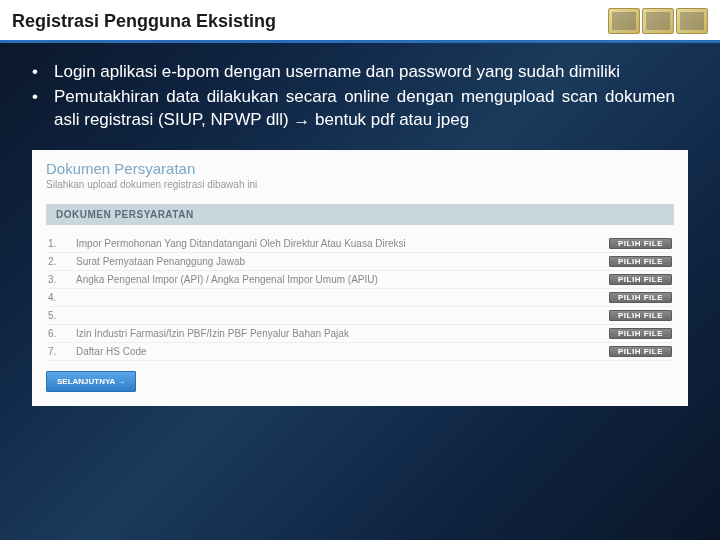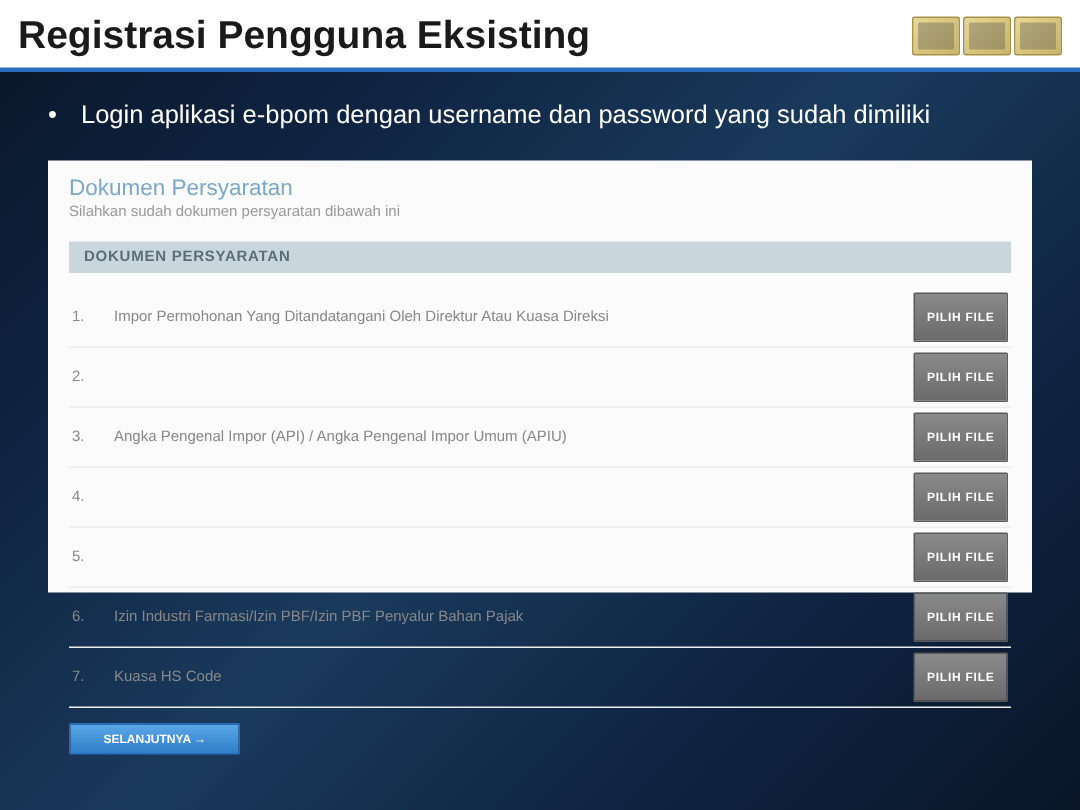--- a/index.html
+++ b/index.html
@@ -13,21 +13,21 @@
   }
   .title-wrap {
     background: #ffffff;
     padding: 8px 12px 6px 12px;
     border-bottom: 3px solid #2a6db8;
     display: flex;
     align-items: center;
     justify-content: space-between;
   }
   .title {
-    font-size: 26px;
+    font-size: 18px;
     font-weight: bold;
     color: #1a1a1a;
   }
   .title-deco {
     display: flex;
     gap: 2px;
   }
   .deco-box {
     width: 32px;
     height: 26px;
@@ -63,21 +63,21 @@
     display: inline-block;
     width: 22px;
     text-indent: 0;
   }
   .panel {
     margin: 10px 32px 0 32px;
     background: #fbfbfb;
     padding: 10px 14px 12px 14px;
     font-family: Arial, sans-serif;
     color: #555;
-    height: 288px;
+    height: 256px;
   }
   .panel-title {
     font-size: 15px;
     color: #7aa8c8;
     margin-bottom: 2px;
   }
   .panel-sub {
     font-size: 10px;
     color: #999;
     margin-bottom: 14px;
@@ -101,69 +101,71 @@
     color: #888;
   }
   .doc-left { display: flex; gap: 14px; }
   .doc-num { width: 14px; }
   .pilih-btn {
     background: linear-gradient(#8a8a8a, #6a6a6a);
     color: #fff;
     font-size: 8px;
     font-weight: bold;
     letter-spacing: 0.5px;
-    padding: 11px 8px;
+    padding: 0 8px;
     border-radius: 1px;
     border: 1px solid #5a5a5a;
   }
   .next-btn {
     display: inline-block;
     margin-top: 10px;
     background: linear-gradient(#5aa7e8, #2f7ec8);
     color: #fff;
     font-size: 8px;
     font-weight: bold;
-    padding: 5px 22px;
+    padding: 5px 10px;
     border-radius: 1px;
     border: 1px solid #2a6db8;
   }
 </style>
 </head>
 <body>
 
 <div class="title-wrap">
   <div class="title">Registrasi Pengguna Eksisting</div>
   <div class="title-deco">
     <div class="deco-box"></div>
     <div class="deco-box"></div>
     <div class="deco-box"></div>
   </div>
 </div>
 
 <div class="content">
   <ul class="bullets">
     <li>Login aplikasi e-bpom dengan username dan password yang sudah dimiliki</li>
+    <li>Pemutakhiran data dilakukan secara online dengan mengupload scan dokumen  asli registrasi (SIUP, NPWP dll) → bentuk pdf atau jpeg</li>
   </ul>
 </div>
 
 <div class="panel">
   <div class="panel-title">Dokumen Persyaratan</div>
-  <div class="panel-sub">Silahkan sudah dokumen persyaratan dibawah ini</div>
+  <div class="panel-sub">Silahkan upload dokumen registrasi dibawah ini</div>
   <div class="section-bar">DOKUMEN PERSYARATAN</div>
 
   <div class="doc-row">
     <div class="doc-left">
       <span class="doc-num">1.</span>
       <span>Impor Permohonan Yang Ditandatangani Oleh Direktur Atau Kuasa Direksi</span>
     </div>
     <span class="pilih-btn">PILIH FILE</span>
   </div>
   <div class="doc-row">
     <div class="doc-left">
       <span class="doc-num">2.</span>
+      <span>Surat Pernyataan Penanggung Jawab</span>
     </div>
     <span class="pilih-btn">PILIH FILE</span>
   </div>
   <div class="doc-row">
     <div class="doc-left">
       <span class="doc-num">3.</span>
       <span>Angka Pengenal Impor (API) / Angka Pengenal Impor Umum (APIU)</span>
     </div>
     <span class="pilih-btn">PILIH FILE</span>
   </div>
@@ -182,19 +184,19 @@
   <div class="doc-row">
     <div class="doc-left">
       <span class="doc-num">6.</span>
       <span>Izin Industri Farmasi/Izin PBF/Izin PBF Penyalur Bahan Pajak</span>
     </div>
     <span class="pilih-btn">PILIH FILE</span>
   </div>
   <div class="doc-row">
     <div class="doc-left">
       <span class="doc-num">7.</span>
-      <span>Kuasa HS Code</span>
+      <span>Daftar HS Code</span>
     </div>
     <span class="pilih-btn">PILIH FILE</span>
   </div>
 
   <span class="next-btn">SELANJUTNYA →</span>
 </div>
 
 </body></html>

